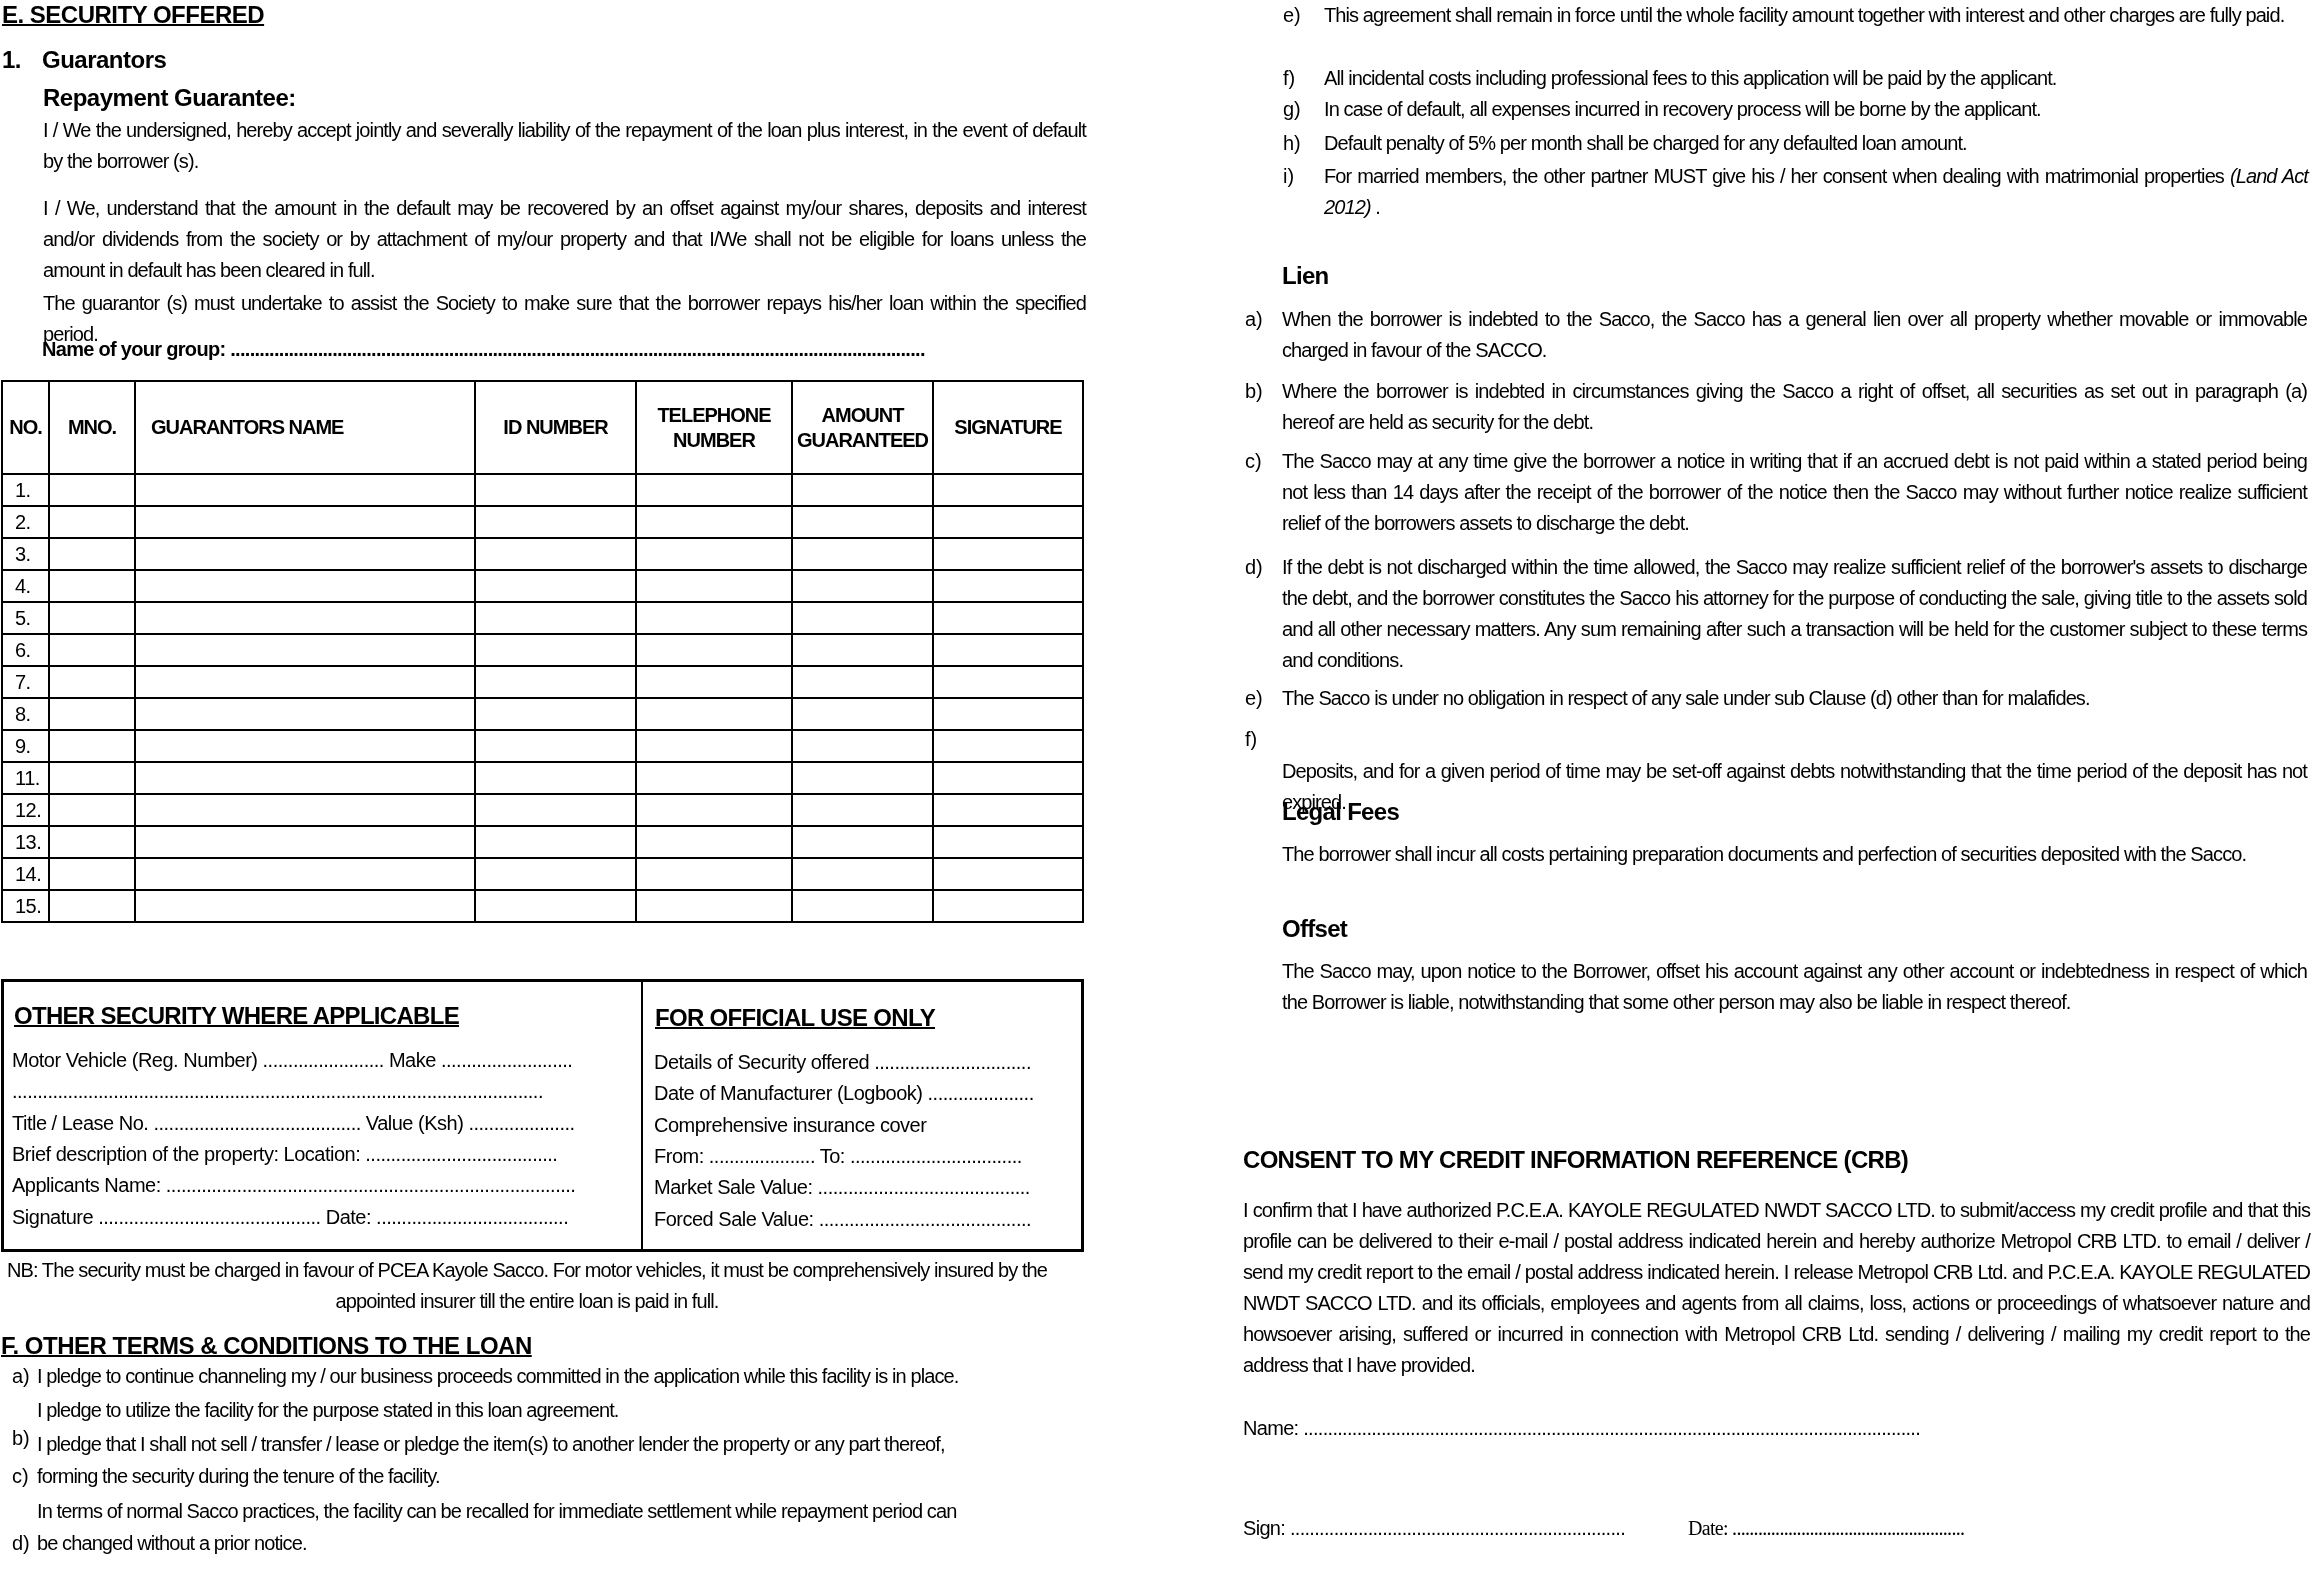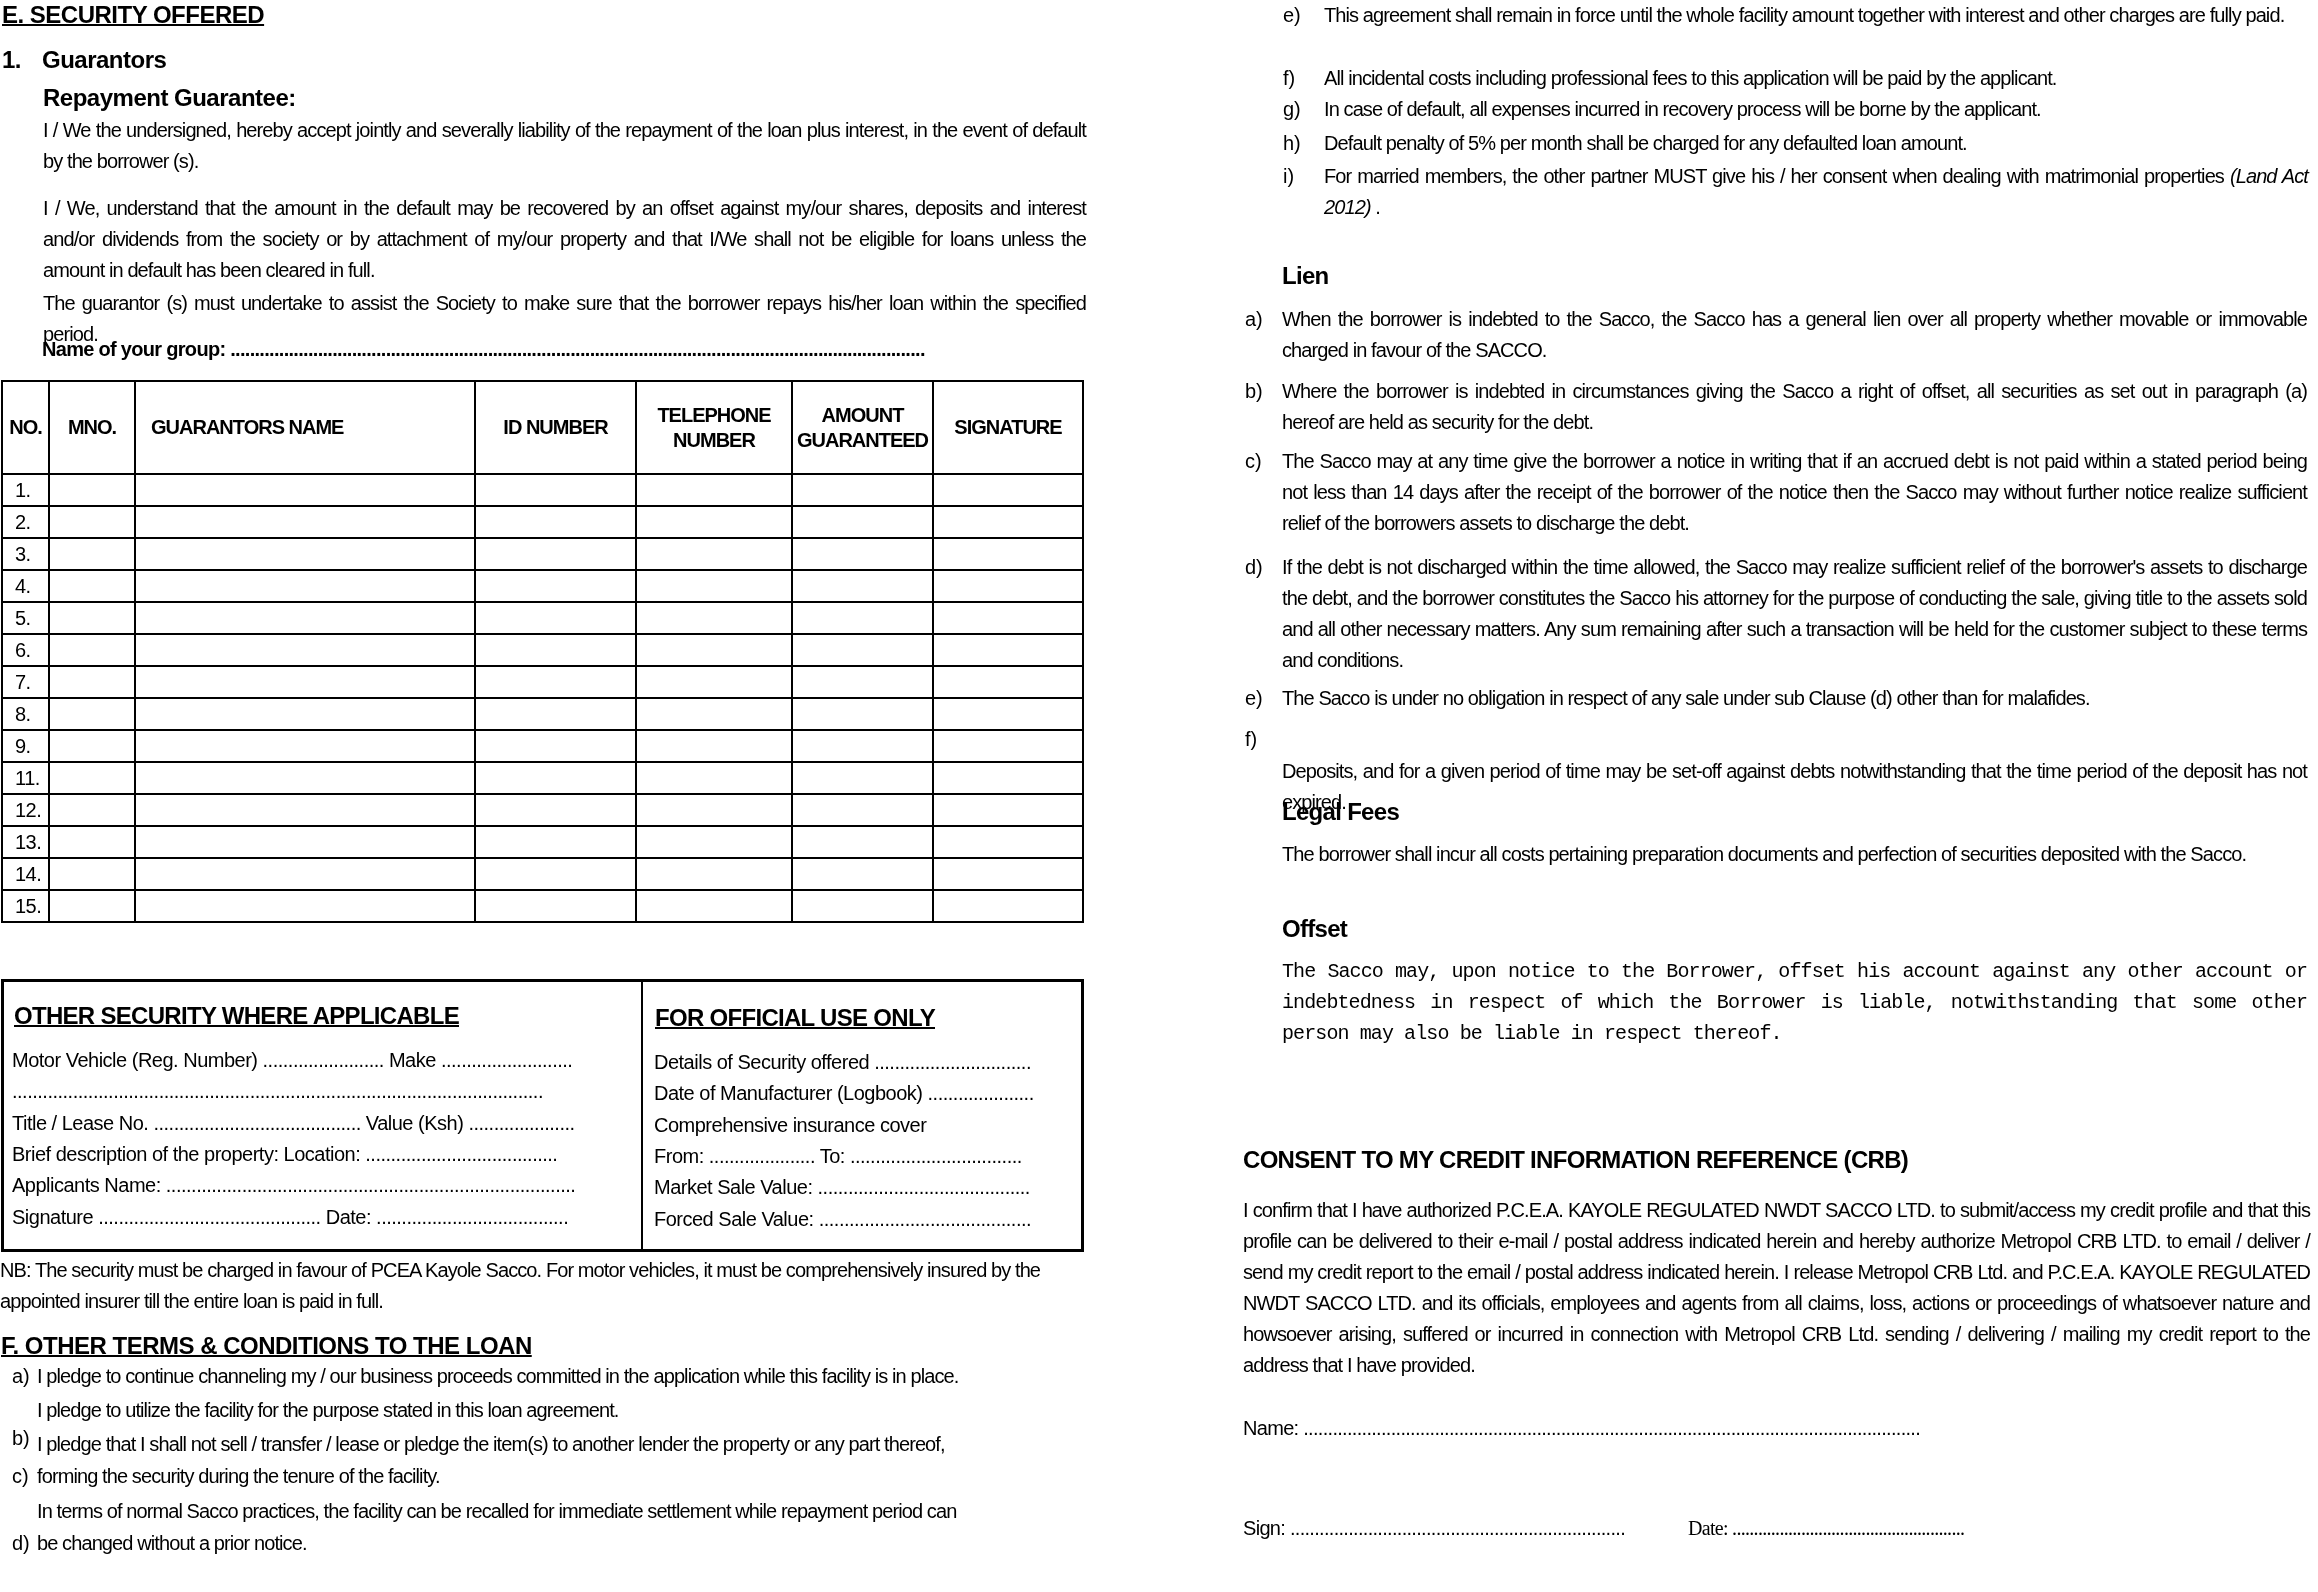--- a/index.html
+++ b/index.html
@@ -202,21 +202,21 @@
 
   <div class="boxh" style="left:651px;top:22px;">FOR OFFICIAL USE ONLY</div>
   <div class="fld" style="left:650px;top:68px;">Details of Security offered ...............................</div>
   <div class="fld" style="left:650px;top:99px;">Date of Manufacturer (Logbook) .....................</div>
   <div class="fld" style="left:650px;top:131px;">Comprehensive insurance cover</div>
   <div class="fld" style="left:650px;top:162px;">From: .....................   To: ..................................</div>
   <div class="fld" style="left:650px;top:193px;">Market Sale Value: ..........................................</div>
   <div class="fld" style="left:650px;top:225px;">Forced Sale Value: ..........................................</div>
 </div>
 
-<div class="abs para" style="left:0;top:1255px;width:1054px;text-align:left;">NB: The security must be charged in favour of PCEA Kayole Sacco. For motor vehicles, it must be comprehensively insured by the appointed insurer till the entire loan is paid in full.</div>
+<div class="abs para" style="left:0;top:1255px;width:1054px;text-align:center;">NB: The security must be charged in favour of PCEA Kayole Sacco. For motor vehicles, it must be comprehensively insured by the appointed insurer till the entire loan is paid in full.</div>
 
 <div class="abs h1" style="left:1px;top:1320px;margin-top:12px;">F.    OTHER TERMS &amp; CONDITIONS TO THE LOAN</div>
 
 <div class="mk" style="left:12px;top:1361px;">a)</div>
 <div class="item" style="left:37px;top:1361px;white-space:nowrap;">I pledge to continue channeling my / our business proceeds committed in the application while this facility is in place.</div>
 <div class="item" style="left:37px;top:1395px;white-space:nowrap;">I pledge to utilize the facility for the purpose stated in this loan agreement.</div>
 <div class="mk" style="left:12px;top:1423px;">b)</div>
 <div class="item" style="left:37px;top:1429px;white-space:nowrap;">I pledge that I shall not sell / transfer / lease or pledge the item(s) to another lender the property or any part thereof,</div>
 <div class="mk" style="left:12px;top:1461px;">c)</div>
 <div class="item" style="left:37px;top:1461px;white-space:nowrap;">forming the security during the tenure of the facility.</div>
@@ -250,21 +250,21 @@
     <div class="mk" style="left: 1245px; top: 683px;">e)</div>
     <p class="abs para" style="left: 1282px; top: 683px; width: 1025px;"><span>The Sacco is under no obligation in respect of any sale under sub Clause (d) other than for malafides.</span></p>
     <div class="mk" style="left: 1245px; top: 724px;">f)</div>
     <p class="abs para" style="left: 1282px; top: 756px; width: 1025px;"><span>Deposits, and for a given period of time may be set-off against debts notwithstanding that the time period of the deposit has not expired.</span></p>
   </div>
 
 <div class="abs h3" style="left:1282px;top:798px;">Legal Fees</div>
 <p class="abs para" style="left:1282px;top:839px;width:1025px;">The borrower shall incur all costs pertaining preparation documents and perfection of securities deposited with the Sacco.</p>
 
 <div class="abs h3" style="left:1282px;top:915px;">Offset</div>
-<p class="abs para" style="left:1282px;top:956px;width:1025px;font-family:Liberation Mono, monospace;">The Sacco may, upon notice to the Borrower, offset his account against any other account or indebtedness in respect of which the Borrower is liable, notwithstanding that some other person may also be liable in respect thereof.</p>
+<p class="abs para" style="left:1282px;top:956px;width:1025px;">The Sacco may, upon notice to the Borrower, offset his account against any other account or indebtedness in respect of which the Borrower is liable, notwithstanding that some other person may also be liable in respect thereof.</p>
 
 <div class="abs h3" style="left:1243px;top:1146px;">CONSENT TO MY CREDIT INFORMATION REFERENCE (CRB)</div>
 <p class="abs para" style="left:1243px;top:1195px;width:1067px;">I confirm that I have authorized P.C.E.A. KAYOLE REGULATED NWDT SACCO LTD. to submit/access my credit profile and that this profile can be delivered to their e-mail / postal address indicated herein and hereby authorize Metropol CRB LTD. to email / deliver / send my credit report to the email / postal address indicated herein. I release Metropol CRB Ltd. and P.C.E.A. KAYOLE REGULATED NWDT SACCO LTD. and its officials, employees and agents from all claims, loss, actions or proceedings of whatsoever nature and howsoever arising, suffered or incurred in connection with Metropol CRB Ltd. sending / delivering / mailing my credit report to the address that I have provided.</p>
 
 <div class="abs txt" style="left:1243px;top:1413px;white-space:nowrap;">Name: ...............................................................................................................................</div>
 <div class="abs txt" style="left:1243px;top:1513px;white-space:nowrap;">Sign: .....................................................................</div>
 <div class="abs txt" style="left:1688px;top:1513px;white-space:nowrap;font-family:Liberation Serif, serif;">Date: ......................................................</div>
 
 
 </body></html>

